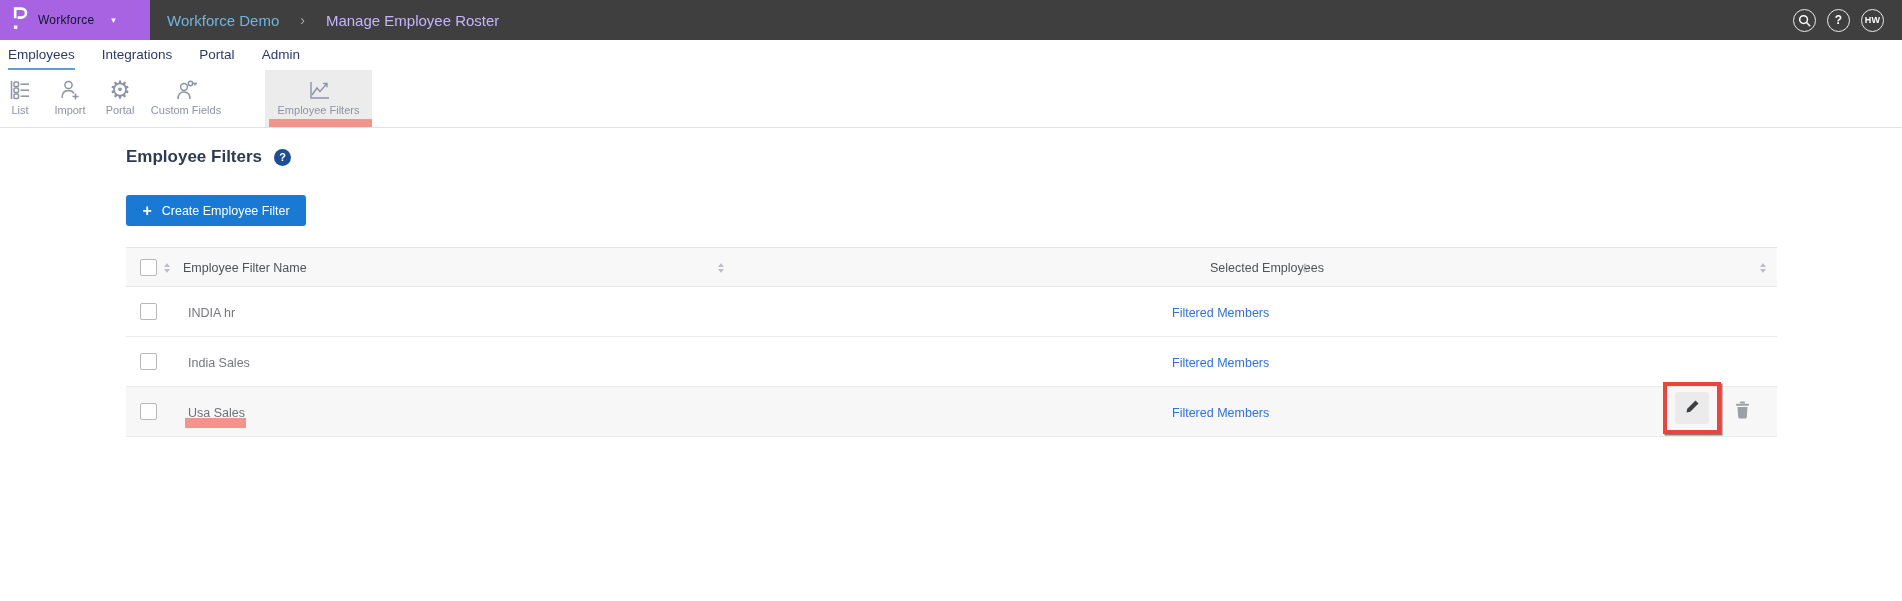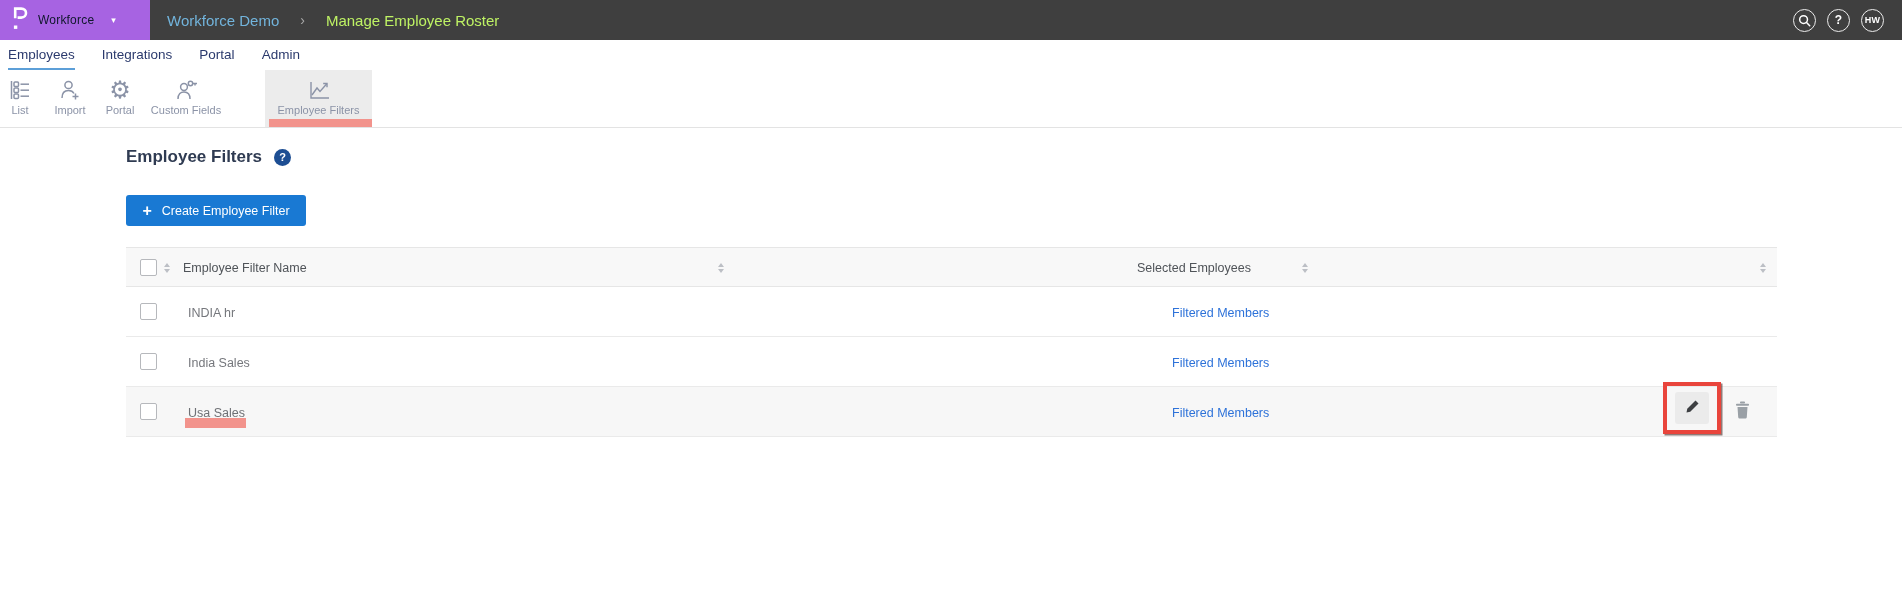--- a/index.html
+++ b/index.html
@@ -14,21 +14,21 @@
 
   
   .topbar { position:absolute; top:0; left:0; width:1902px; height:40px; background:#3f3f3f; display:flex; align-items:stretch; }
   .brand { width:150px; background:#a763e2; display:flex; align-items:center; padding:0 10px 0 12px; gap:9px; flex:none; }
   .brand svg { flex:none; }
   .brand-name { color:#0f172a; font-size:12px; letter-spacing:.2px; }
   .brand-caret { color:#fff; font-size:9px; margin-left:8px; }
   .crumbs { display:flex; align-items:center; gap:21px; margin-left:17px; font-size:15px; }
   .crumb-parent { color:#72b4dc; }
   .crumb-sep { color:#a9a9a9; font-size:14px; }
-  .crumb-current { color:#bef264; }
+  .crumb-current { color:#c4b5fd; }
   .top-actions { margin-left:auto; display:flex; align-items:center; gap:11px; padding-right:18px; }
   .circle-btn { width:23px; height:23px; border:1.5px solid #ececec; border-radius:50%; display:flex; align-items:center; justify-content:center; color:#fff; cursor:pointer; flex:none; }
   .circle-btn.help-q { font-size:12px; font-weight:bold; }
   .circle-btn.avatar { font-size:9px; font-weight:bold; letter-spacing:.2px; }
 
   
   .nav { position:absolute; top:40px; left:0; width:1716px; height:30px; display:flex; align-items:stretch; padding-left:8px; gap:27px; background:#fff; }
   .nav-tab { display:flex; align-items:center; font-size:13.5px; color:#2b3a6d; border-bottom:2px solid transparent; cursor:pointer; }
   .nav-tab.active { border-bottom-color:#5c9fd8; }
 
@@ -62,21 +62,21 @@
   .sort { position:absolute; display:inline-flex; flex-direction:column; align-items:center; gap:2px; cursor:pointer; }
   .sort i { display:block; width:0; height:0; border-left:3.5px solid transparent; border-right:3.5px solid transparent; }
   .sort .up { border-bottom:4px solid #bcbfc5; }
   .sort .dn { border-top:4px solid #bcbfc5; }
   .sort-a { left:38px; top:15px; }
   .sort-b { left:592px; top:15px; }
   .sort-sel { left:1176px; top:15px; }
   .sort-right { left:1634px; top:15px; }
 
   .col-name { position:absolute; left:57px; top:13px; }
-  .col-selected { position:absolute; left:1011px; top:13px; }
+  .col-selected { position:absolute; left:1084px; top:13px; }
 
   .row-name { position:absolute; left:62px; top:19px; }
   .row-name.marked .nm { text-decoration:underline; text-decoration-color:#6b6b6b; text-underline-offset:3px; color:#6f7175; }
   .salmon-marker { position:absolute; left:59px; top:31px; width:61px; height:10px; background:#f2938c; }
   .row-link { position:absolute; left:1046px; top:19px; color:#2d72d9; text-decoration:none; cursor:pointer; }
 
   .red-box { position:absolute; left:1537px; top:-5px; width:58px; height:52px; border:4px solid #e9453c; box-shadow:1.5px 1.5px 0 rgba(60,20,15,.55); display:flex; align-items:center; justify-content:center; background:transparent; }
   .edit-btn { width:34px; height:32px; background:#ebebeb; border-radius:3px; display:flex; align-items:center; justify-content:center; cursor:pointer; }
   .trash-btn { position:absolute; left:1607px; top:14px; width:18px; height:20px; display:flex; align-items:center; justify-content:center; cursor:pointer; }
 </style>

